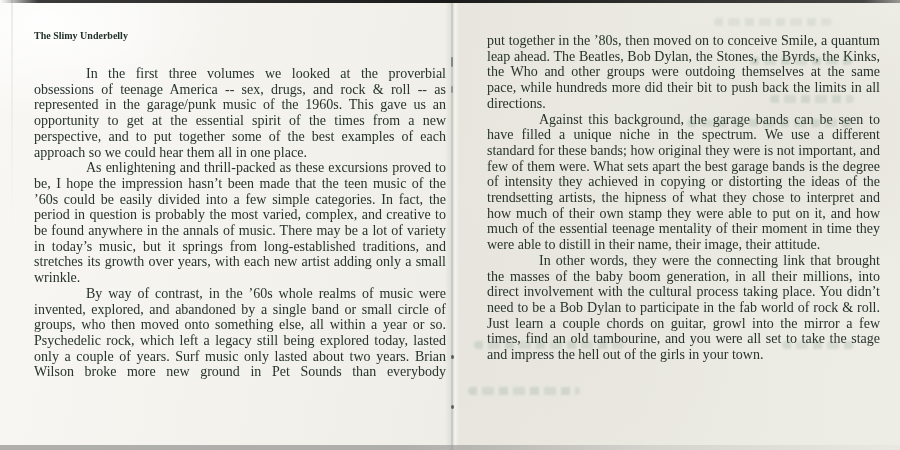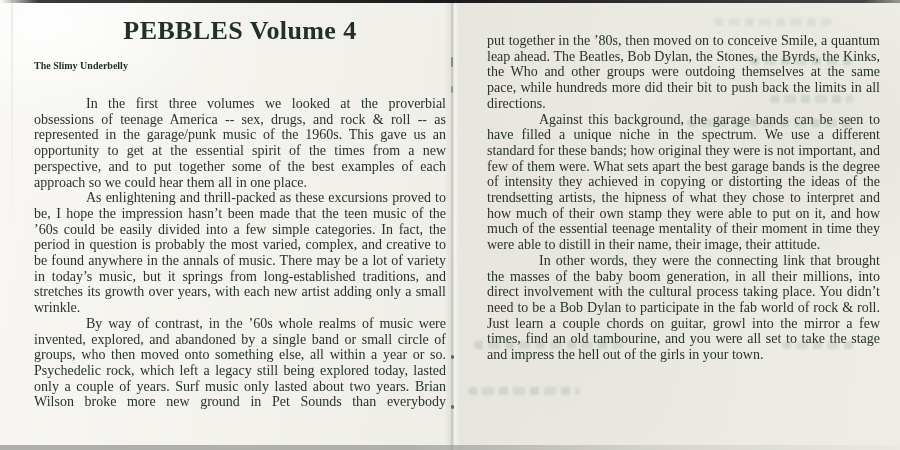--- a/index.html
+++ b/index.html
@@ -141,21 +141,20 @@
   .b4 { top: 341px; left: 22px;  width: 150px; }
   .b5 { top: 341px; left: 330px; width: 72px; }
   .b6 { top: 387px; left: 16px;  width: 112px; }
 </style>
 </head>
 <body>
 
 <div class="scan">
 
   <section class="page page-left">
-    <h1 class="title">PEBBLES Volume 4</h1>
     <h2 class="subtitle">The Slimy Underbelly</h2>
     <p class="body first">In the first three volumes we looked at the proverbial obsessions of teenage America -- sex, drugs, and rock &amp; roll -- as represented in the garage/punk music of the 1960s.  This gave us an opportunity to get at the essential spirit of the times from a new perspective, and to put together some of the best examples of each approach so we could hear them all in one place.</p>
     <p class="body">As enlightening and thrill-packed as these excursions proved to be, I hope the impression hasn’t been made that the teen music of the ’60s could be easily divided into a few simple categories.  In fact, the period in question is probably the most varied, complex, and creative to be found anywhere in the annals of music.  There may be a lot of variety in today’s music, but it springs from long-established traditions, and stretches its growth over years, with each new artist adding only a small wrinkle.</p>
     <p class="body cont">By way of contrast, in the ’60s whole realms of music were invented, explored, and abandoned by a single band or small circle of groups, who then moved onto something else, all within a year or so.  Psychedelic rock, which left a legacy still being explored today, lasted only a couple of years.  Surf music only lasted about two years.  Brian Wilson broke more new ground in Pet Sounds than everybody</p>
   </section>
 
   <section class="page page-right">
     <div class="bleed b0"></div>
     <div class="bleed b1"></div>
     <div class="bleed b2"></div>

